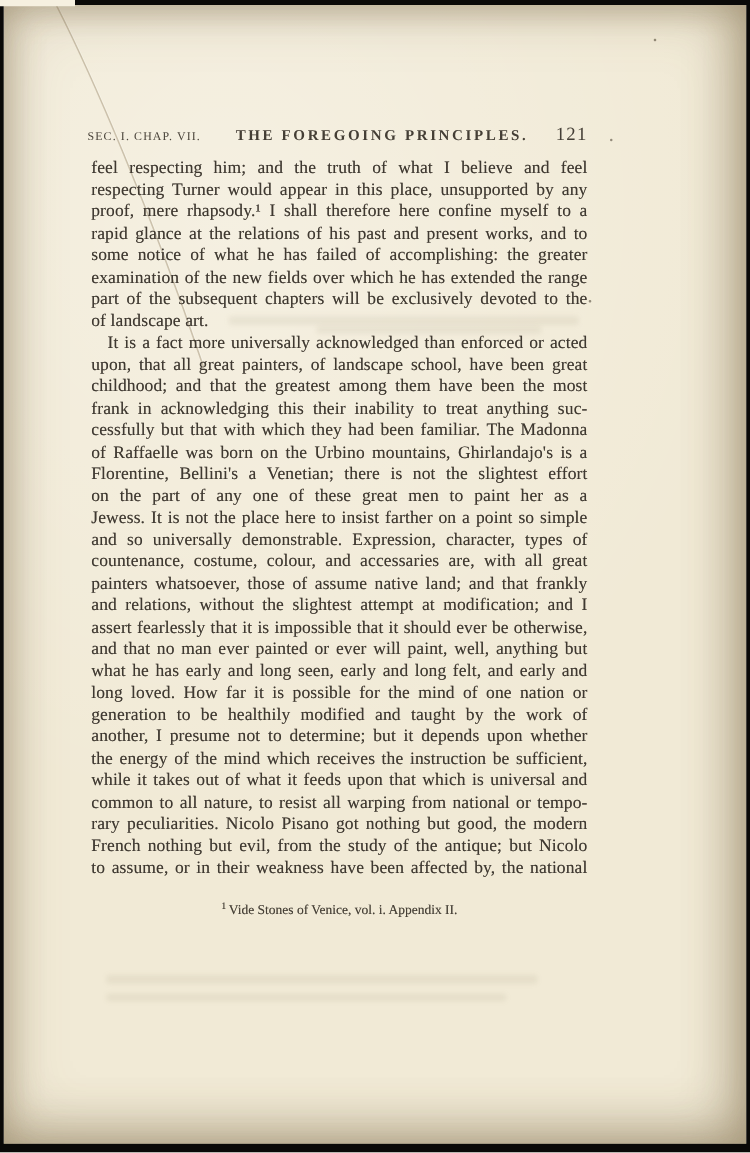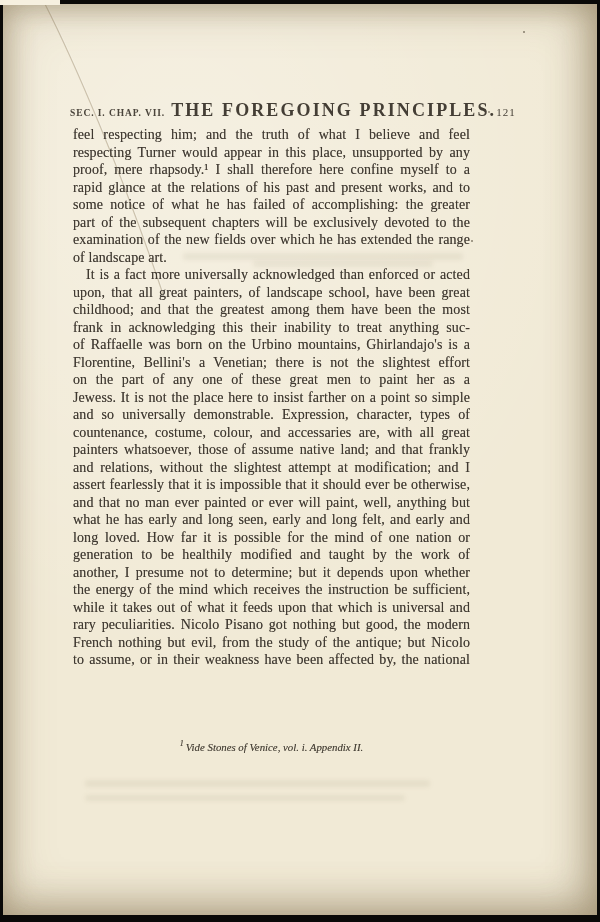--- a/index.html
+++ b/index.html
@@ -54,55 +54,54 @@
     filter:blur(2px);border-radius:3px;
   }
   .speck{position:absolute;width:2px;height:2px;border-radius:50%;background:rgba(70,60,45,.55);}
 
   .runhead{
     position:absolute;left:67px;top:96px;width:400px;
     display:flex;align-items:baseline;
     white-space:nowrap;
   }
   .runhead .left{
-    font-size:9.5px;font-weight:bold;letter-spacing:.9px;
+    font-size:9.5px;font-weight:normal;letter-spacing:.9px;
     color:#4a443b;
   }
   .runhead .center{
     flex:1;text-align:center;
-    font-size:18px;letter-spacing:2.1px;font-weight:bold;
+    font-size:12px;letter-spacing:2.1px;font-weight:bold;
     color:#443e35;
     padding-left:6px;
   }
   .runhead .right{
-    font-size:11px;letter-spacing:1px;color:#443e35;
+    font-size:15px;letter-spacing:1px;color:#443e35;
   }
 
   .bodytext{
     position:absolute;left:70px;top:122px;width:397px;
   }
   .text-line{
     font-size:14px;
     line-height:17.5px;
     height:17.5px;
     text-align:justify;
     text-align-last:justify;
     letter-spacing:.1px;
     text-shadow:0 0 .5px rgba(63,57,49,.55);
   }
   .text-line.indent{text-indent:13px;}
   .text-line.para-end{text-align-last:left;}
 
   .footnote{
-    position:absolute;left:70px;top:735px;width:397px;
+    position:absolute;left:70px;top:716px;width:397px;
     text-align:center;
     font-size:10.8px;
     color:#474137;
     text-shadow:0 0 .5px rgba(63,57,49,.5);
-    font-style:italic;
   }
   .footnote sup{font-size:8px;vertical-align:super;margin-right:2px;}
 </style>
 </head>
 <body>
 
 <div class="scan">
   <div class="page">
 
     <svg class="crease" width="220" height="310" viewBox="0 0 220 310">
@@ -124,43 +123,45 @@
       <span class="center">THE FOREGOING PRINCIPLES.</span>
       <span class="right">121</span>
     </div>
 
     <div class="bodytext">
         <div class="text-line" style="">feel respecting him; and the truth of what I believe and feel</div>
         <div class="text-line" style="">respecting Turner would appear in this place, unsupported by any</div>
         <div class="text-line" style="">proof, mere rhapsody.¹  I shall therefore here confine myself to a</div>
         <div class="text-line" style="">rapid glance at the relations of his past and present works, and to</div>
         <div class="text-line" style="">some notice of what he has failed of accomplishing: the greater</div>
+        <div class="text-line" style="">examination of the new fields over which he has extended the range</div>
         <div class="text-line" style="">part of the subsequent chapters will be exclusively devoted to the</div>
-        <div class="text-line" style="">examination of the new fields over which he has extended the range</div>
         <div class="text-line para-end" style="">of landscape art.</div>
         <div class="text-line indent" style="">It is a fact more universally acknowledged than enforced or acted</div>
         <div class="text-line" style="">upon, that all great painters, of landscape school, have been great</div>
         <div class="text-line" style="">childhood; and that the greatest among them have been the most</div>
         <div class="text-line" style="">frank in acknowledging this their inability to treat anything suc-</div>
+        <div class="text-line" style="">cessfully but that with which they had been familiar.  The Madonna</div>
         <div class="text-line" style="">of Raffaelle was born on the Urbino mountains, Ghirlandajo's is a</div>
         <div class="text-line" style="">Florentine, Bellini's a Venetian; there is not the slightest effort</div>
         <div class="text-line" style="">on the part of any one of these great men to paint her as a</div>
         <div class="text-line" style="">Jewess.  It is not the place here to insist farther on a point so simple</div>
         <div class="text-line" style="">and so universally demonstrable.  Expression, character, types of</div>
         <div class="text-line" style="">countenance, costume, colour, and accessaries are, with all great</div>
         <div class="text-line" style="">painters whatsoever, those of assume native land; and that frankly</div>
         <div class="text-line" style="">and relations, without the slightest attempt at modification; and I</div>
         <div class="text-line" style="">assert fearlessly that it is impossible that it should ever be otherwise,</div>
         <div class="text-line" style="">and that no man ever painted or ever will paint, well, anything but</div>
         <div class="text-line" style="">what he has early and long seen, early and long felt, and early and</div>
         <div class="text-line" style="">long loved.  How far it is possible for the mind of one nation or</div>
         <div class="text-line" style="">generation to be healthily modified and taught by the work of</div>
         <div class="text-line" style="">another, I presume not to determine; but it depends upon whether</div>
         <div class="text-line" style="">the energy of the mind which receives the instruction be sufficient,</div>
         <div class="text-line" style="">while it takes out of what it feeds upon that which is universal and</div>
+        <div class="text-line" style="">common to all nature, to resist all warping from national or tempo-</div>
         <div class="text-line" style="">rary peculiarities.  Nicolo Pisano got nothing but good, the modern</div>
         <div class="text-line" style="">French nothing but evil, from the study of the antique; but Nicolo</div>
         <div class="text-line" style="">to assume, or in their weakness have been affected by, the national</div>
       </div>
 
     <div class="footnote"><sup>1</sup><span>Vide Stones of Venice, vol. i. Appendix II.</span></div>
 
   </div>
   <div class="corner-notch"></div>
 </div>

